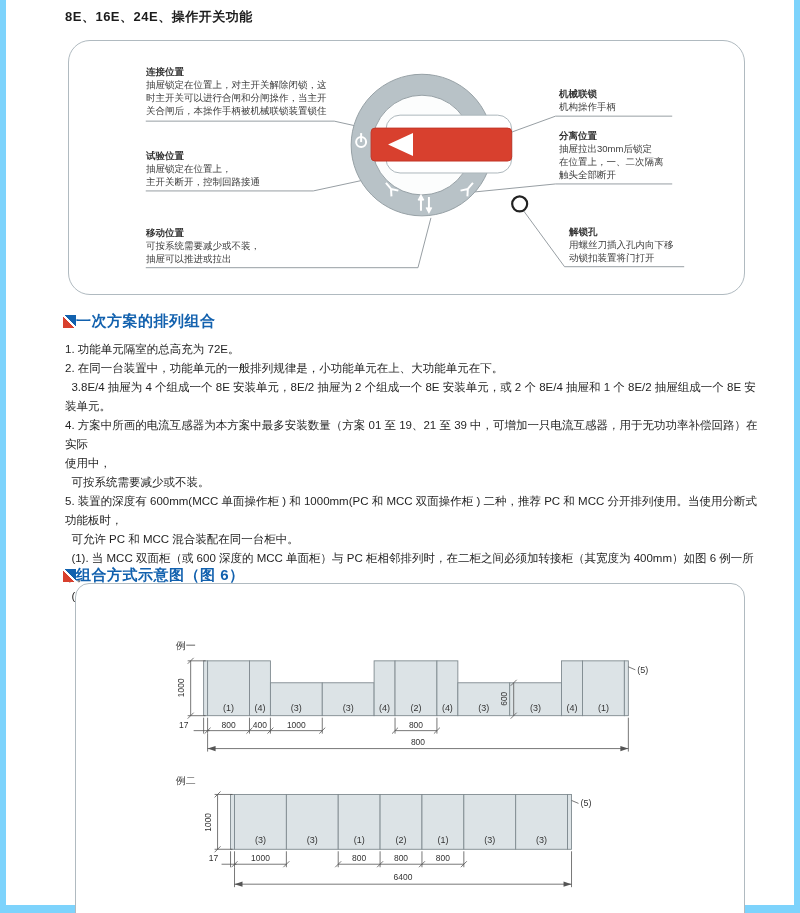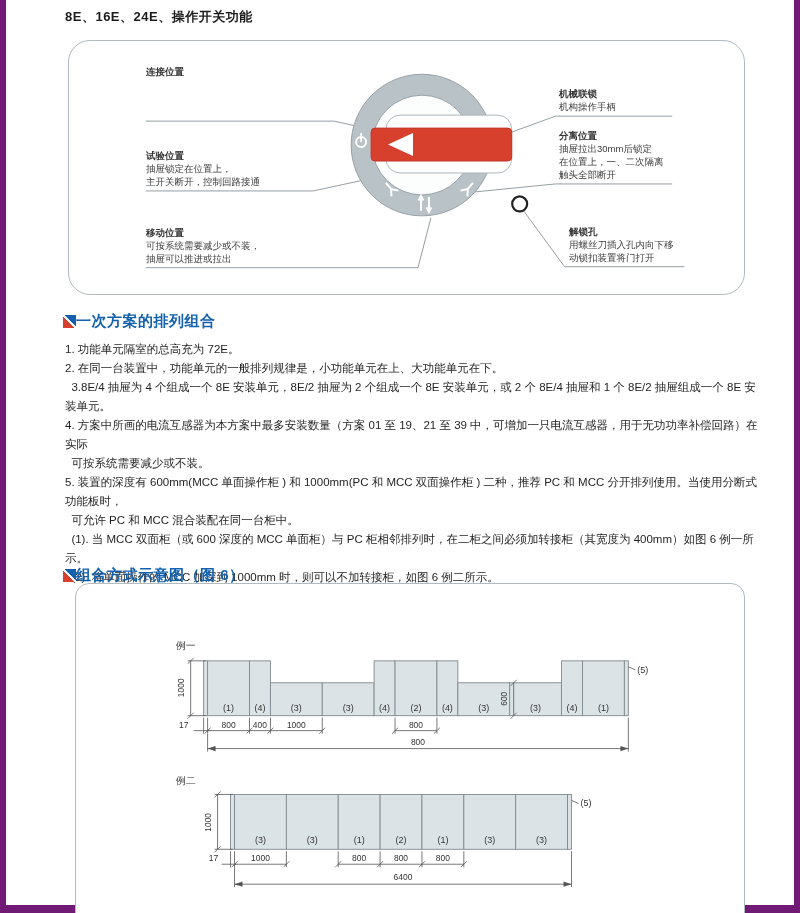--- a/index.html
+++ b/index.html
@@ -4,21 +4,21 @@
 <style>
   :root{
     --c-blue:#1261ae;
     --c-red:#d8402e;
     --c-ring:#b8c2c7;
     --c-line:#8b9298;
     --c-fill:#dce3e6;
   }
   *{margin:0;padding:0;box-sizing:border-box}
   body{font-family:"Liberation Sans","DejaVu Sans",sans-serif;background:#e6eff7;}
-  .page{position:relative;width:800px;height:913px;background:#701a75;overflow:hidden}
+  .page{position:relative;width:800px;height:913px;background:#7dd3fc;overflow:hidden}
   .content{position:absolute;left:6px;top:0;width:788px;height:905px;background:#ffffff}
   .doc-title{position:absolute;left:59px;top:8px;font-size:13px;font-weight:bold;color:#1c1c1c;letter-spacing:.5px}
   .switch-box{position:absolute;left:62px;top:40px;width:677px;height:255px;border:1px solid #b0bac0;border-radius:22px;background:#fff}
   .switch-svg{position:absolute;left:0;top:0;width:100%;height:100%}
   .callout{position:absolute;font-size:9.5px;line-height:13px;color:#3c3c3c}
   .callout .c-title{font-weight:bold;color:#333}
   .c-lines div{white-space:pre-wrap}
   .sec-head{position:absolute;display:flex;align-items:center;left:57px}
   .sec-icon{width:13px;height:13px;background:linear-gradient(to top right,var(--c-red) 46%,#fff 46%,#fff 54%,var(--c-blue) 54%);flex:0 0 auto}
   .sec-title{color:var(--c-blue);font-size:15px;font-weight:bold;letter-spacing:.5px}
@@ -71,20 +71,25 @@
             <g transform="rotate(40 400 148)">
               <path d="M400 140 L400 148 M400 148 L395.5 154 M400 148 L404.5 154"></path>
             </g>
           </g>
         </g>
         <circle cx="452" cy="163" r="7.5" fill="#ffffff" stroke="#222222" stroke-width="2.2"></circle>
       </svg>
 
       <div class="callout" style="left:77px;top:24px;width:210px">
         <div class="c-title">连接位置</div>
+        <div class="c-lines">
+            <div>抽屉锁定在位置上，对主开关解除闭锁，这</div>
+            <div>时主开关可以进行合闸和分闸操作，当主开</div>
+            <div>关合闸后，本操作手柄被机械联锁装置锁住</div>
+          </div>
       </div>
       <div class="callout" style="left:77px;top:108px;width:210px">
         <div class="c-title">试验位置</div>
         <div class="c-lines">
             <div>抽屉锁定在位置上，</div>
             <div>主开关断开，控制回路接通</div>
           </div>
       </div>
       <div class="callout" style="left:77px;top:185px;width:220px">
         <div class="c-title">移动位置</div>
@@ -118,20 +123,21 @@
 
     <div class="sec-head" style="top:312px">
       <span class="sec-icon"></span>
       <span class="sec-title">一次方案的排列组合</span>
     </div>
     <div class="notes">
         <div>1. 功能单元隔室的总高充为 72E。</div>
         <div>2. 在同一台装置中，功能单元的一般排列规律是，小功能单元在上、大功能单元在下。</div>
         <div>  3.8E/4 抽屉为 4 个组成一个 8E 安装单元，8E/2 抽屉为 2 个组成一个 8E 安装单元，或 2 个 8E/4 抽屉和 1 个 8E/2 抽屉组成一个 8E 安装单元。</div>
         <div>4. 方案中所画的电流互感器为本方案中最多安装数量（方案 01 至 19、21 至 39 中，可增加一只电流互感器，用于无功功率补偿回路）在实际</div>
+        <div>使用中，</div>
         <div>  可按系统需要减少或不装。</div>
         <div>5. 装置的深度有 600mm(MCC 单面操作柜 ) 和 1000mm(PC 和 MCC 双面操作柜 ) 二种，推荐 PC 和 MCC 分开排列使用。当使用分断式功能板时，</div>
         <div>  可允许 PC 和 MCC 混合装配在同一台柜中。</div>
         <div>  (1). 当 MCC 双面柜（或 600 深度的 MCC 单面柜）与 PC 柜相邻排列时，在二柜之间必须加转接柜（其宽度为 400mm）如图 6 例一所示。</div>
         <div>  (2). 将单面操作的 MCC 加深到 1000mm 时，则可以不加转接柜，如图 6 例二所示。</div>
       </div>
 
     <div class="sec-head" style="top:566px">
       <span class="sec-icon"></span>
       <span class="sec-title">组合方式示意图（图 6）</span>

